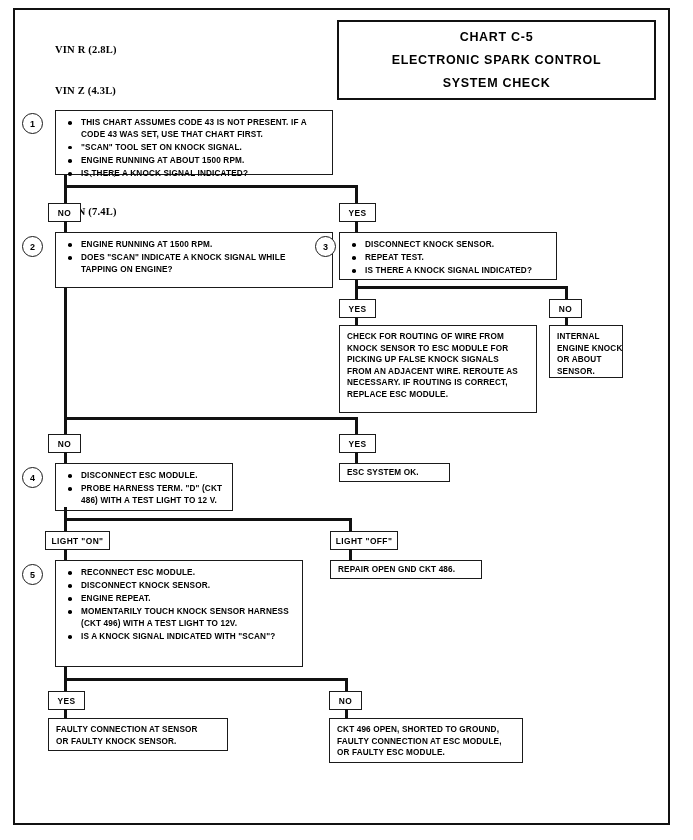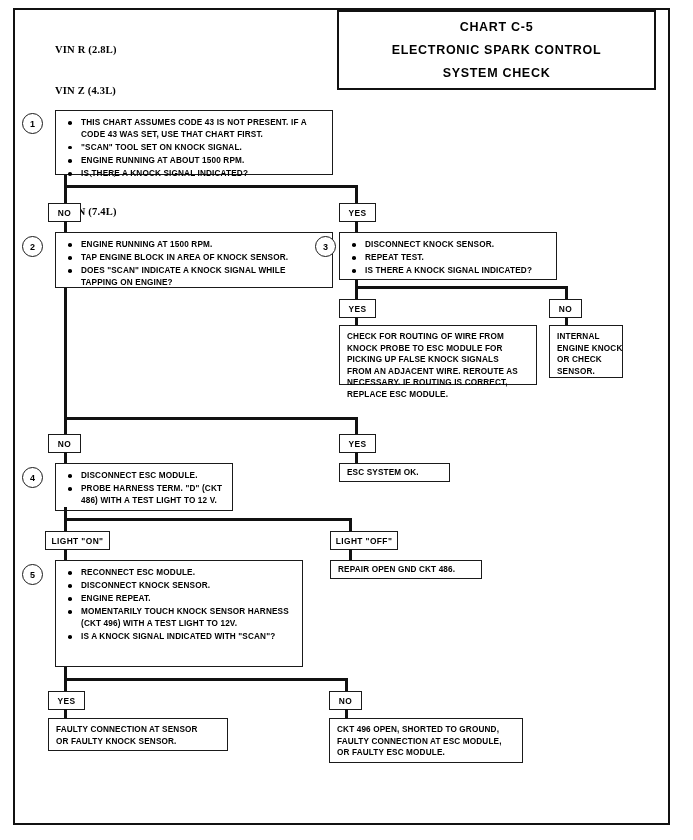--- a/index.html
+++ b/index.html
@@ -38,21 +38,21 @@
     line-height: 13.5px;
     letter-spacing: 0.2px;
     color: #000;
     white-space: pre;
     font-family: Liberation Serif, serif;
   }
   #vin-list div { white-space: nowrap; }
 
   
   #title-block {
-    left: 337px; top: 10px;
+    left: 337px; top: 20px;
     width: 319px; height: 80px;
     border: 2px solid #111;
     display: flex;
     flex-direction: column;
     align-items: center;
     justify-content: center;
     gap: 9px;
   }
   #title-block .tline {
     font-size: 12.5px;
@@ -173,21 +173,20 @@
   <div class="abs lbl" style="left:339px; top:203px; width:37px;">YES</div>
 
   <div class="vline" style="left:64px; top:221px; height:13px;"></div>
   <div class="vline" style="left:355px; top:221px; height:13px;"></div>
 
   <div class="abs stepnum" style="left:22px; top:236px;">2</div>
 
   <div class="abs cbox" style="left:55px; top:232px; width:278px; height:56px;">
     <ul class="bl">
       <li>ENGINE RUNNING AT 1500 RPM.</li>
-      <li>TAP ENGINE BLOCK IN AREA OF KNOCK SENSOR.</li>
       <li>DOES "SCAN" INDICATE A KNOCK SIGNAL WHILE TAPPING ON ENGINE?</li>
     </ul>
   </div>
 
   <div class="abs stepnum" style="left:315px; top:236px;">3</div>
 
   <div class="abs cbox" style="left:339px; top:232px; width:218px; height:48px;">
     <ul class="bl">
       <li>DISCONNECT KNOCK SENSOR.</li>
       <li>REPEAT TEST.</li>
@@ -199,36 +198,36 @@
   <div class="hline" style="left:355px; top:286px; width:213px;"></div>
   <div class="vline" style="left:355px; top:286px; height:16px;"></div>
   <div class="vline" style="left:565px; top:286px; height:16px;"></div>
 
   <div class="abs lbl" style="left:339px; top:299px; width:37px;">YES</div>
   <div class="abs lbl" style="left:549px; top:299px; width:33px;">NO</div>
 
   <div class="vline" style="left:355px; top:317px; height:10px;"></div>
   <div class="vline" style="left:565px; top:317px; height:10px;"></div>
 
-  <div class="abs cbox plain" style="left:339px; top:325px; width:198px; height:60px;">
+  <div class="abs cbox plain" style="left:339px; top:325px; width:198px; height:88px;">
     <div class="ptext">
       <div>CHECK FOR ROUTING OF WIRE FROM</div>
-      <div>KNOCK PROBE TO ESC MODULE FOR</div>
+      <div>KNOCK SENSOR TO ESC MODULE FOR</div>
       <div>PICKING UP FALSE KNOCK SIGNALS</div>
       <div>FROM AN ADJACENT WIRE.  REROUTE AS</div>
       <div>NECESSARY.  IF ROUTING IS CORRECT,</div>
       <div>REPLACE ESC MODULE.</div>
     </div>
   </div>
 
   <div class="abs cbox plain" style="left:549px; top:325px; width:74px; height:53px;">
     <div class="ptext">
       <div>INTERNAL</div>
       <div>ENGINE KNOCK</div>
-      <div>OR CHECK</div>
+      <div>OR ABOUT</div>
       <div>SENSOR.</div>
     </div>
   </div>
 
   <div class="vline" style="left:64px; top:288px; height:132px;"></div>
   <div class="hline" style="left:64px; top:417px; width:294px;"></div>
   <div class="vline" style="left:64px; top:417px; height:18px;"></div>
   <div class="vline" style="left:355px; top:417px; height:18px;"></div>
 
   <div class="abs lbl" style="left:48px; top:434px; width:33px;">NO</div>

